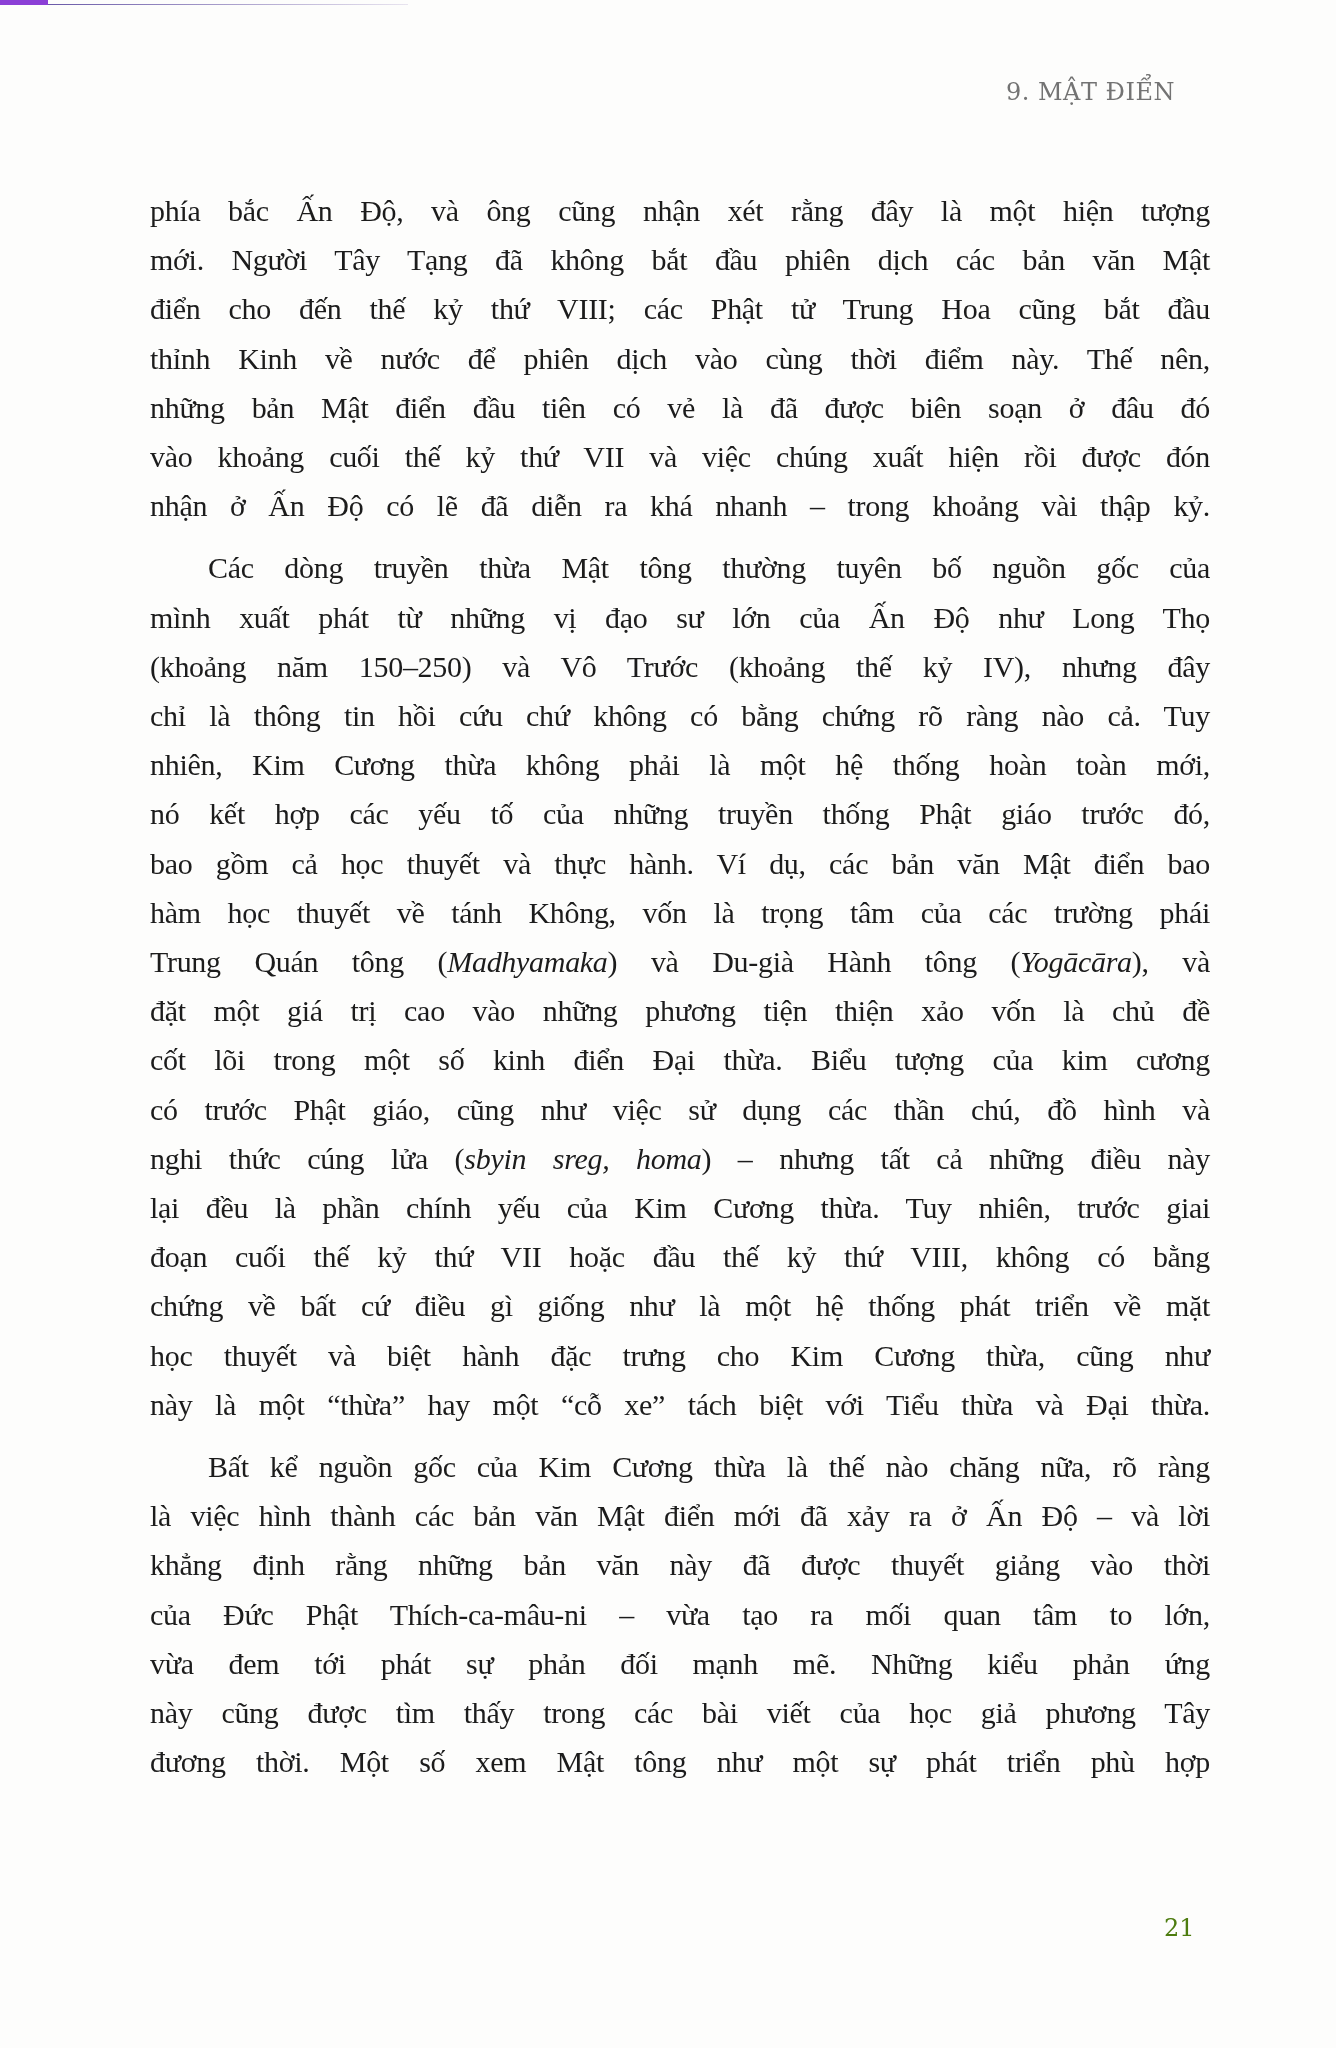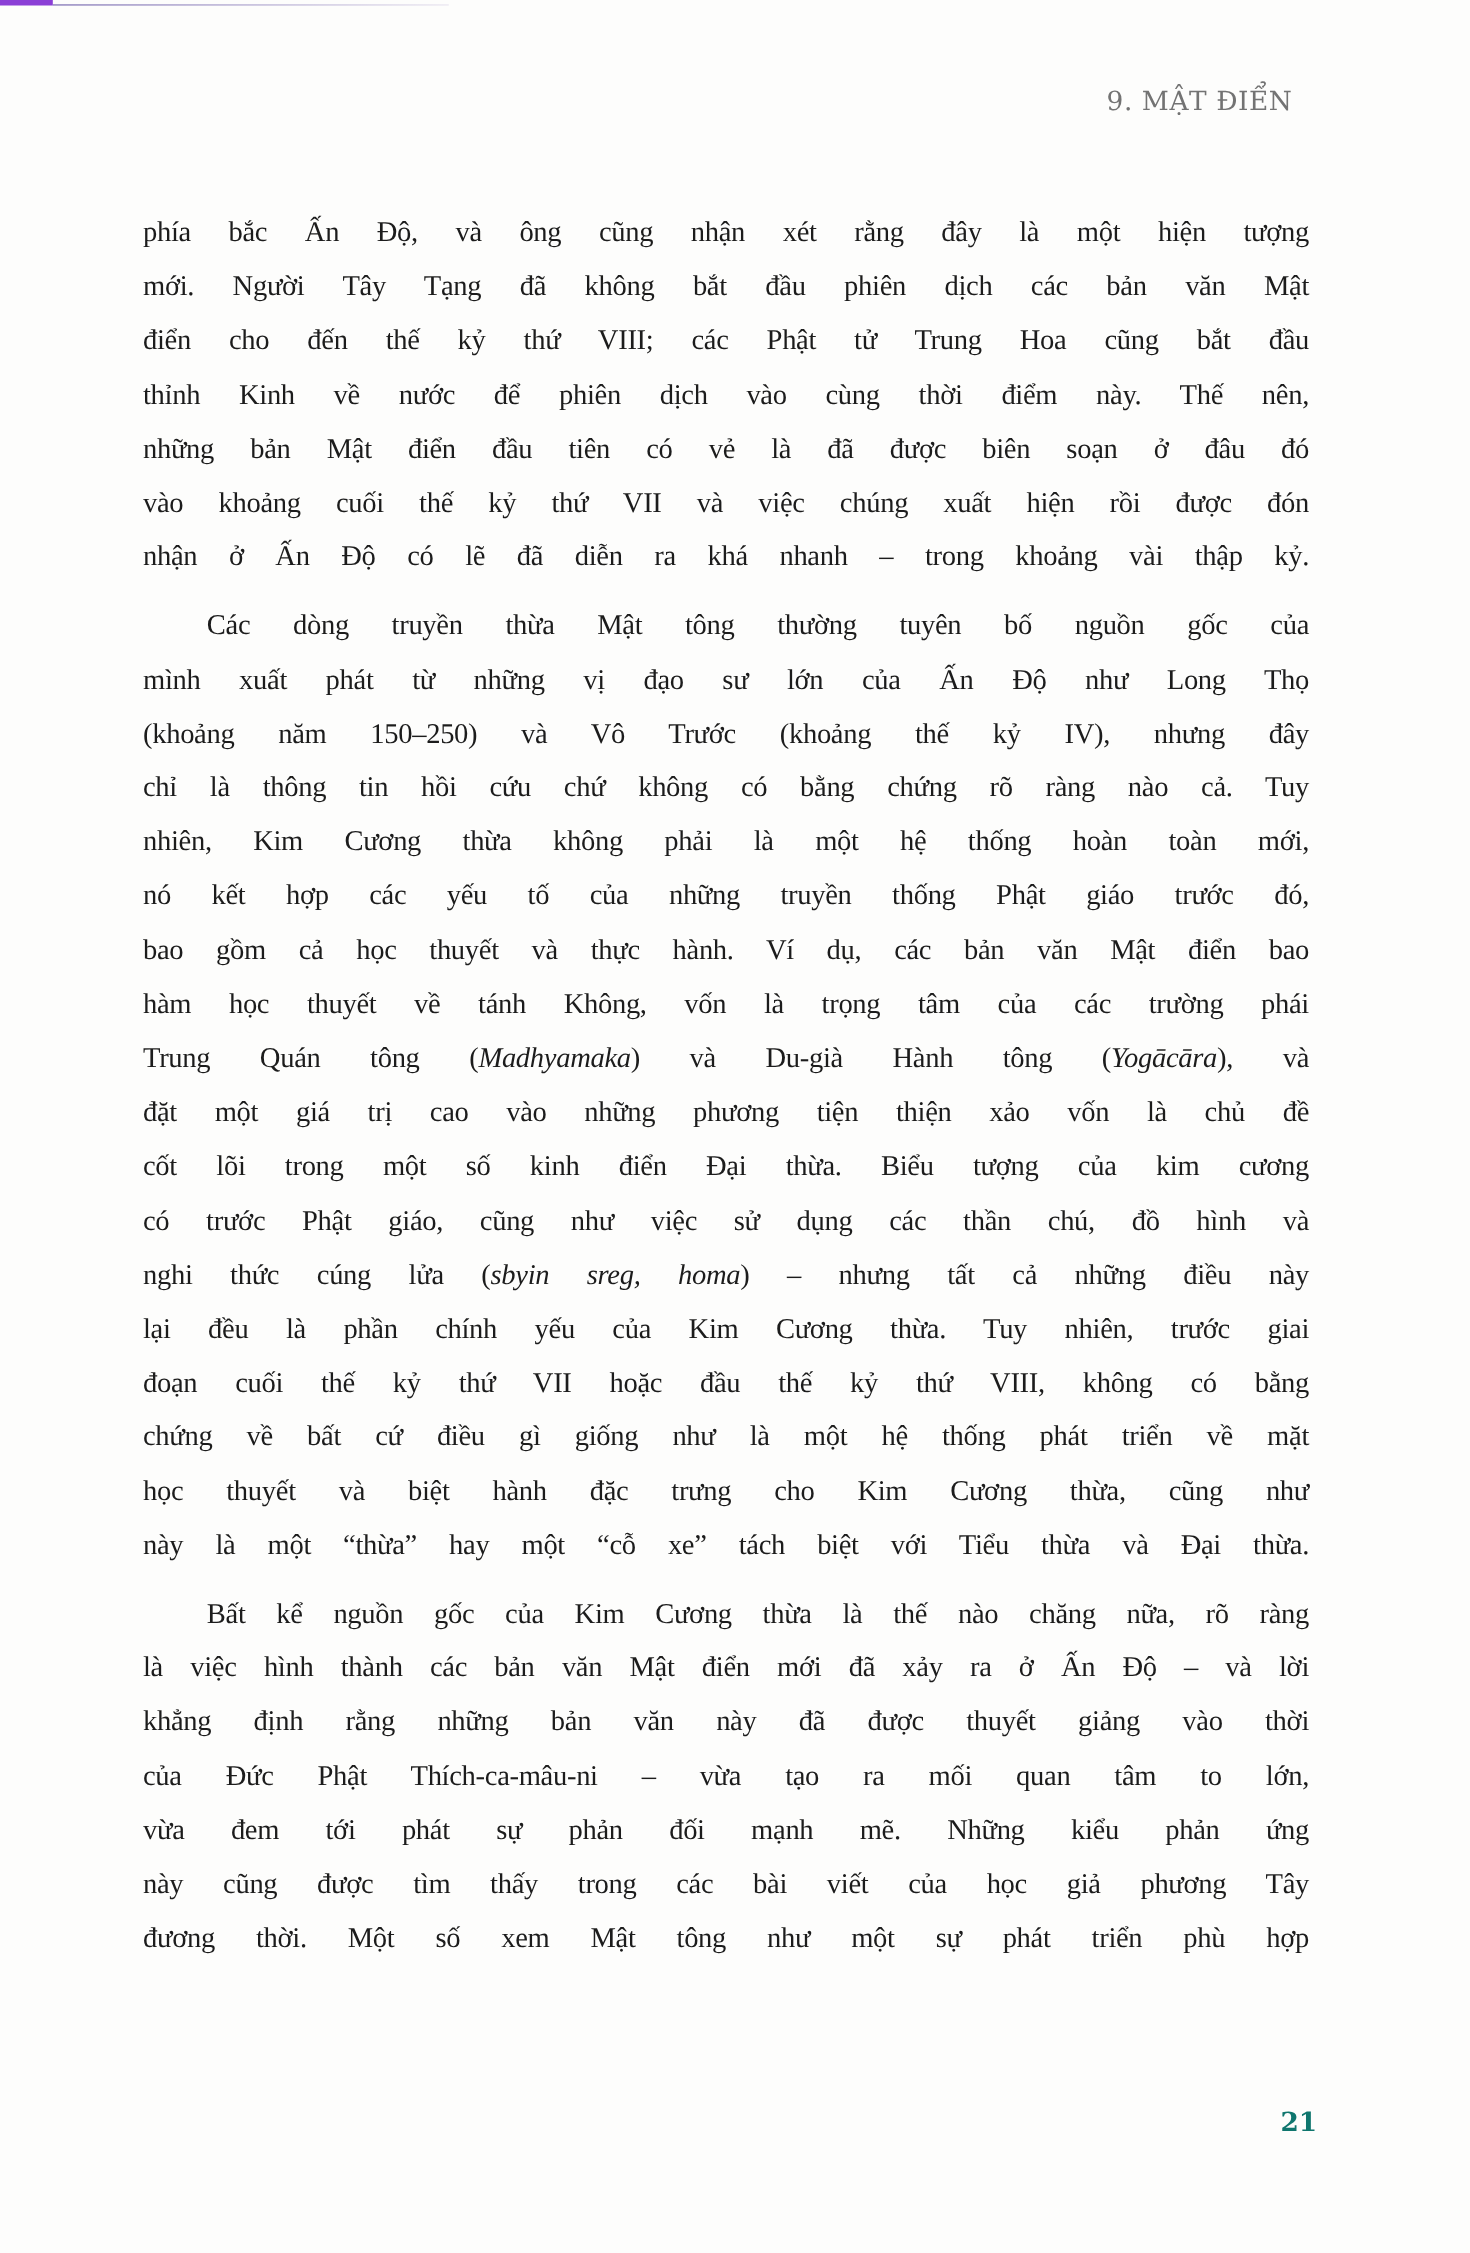--- a/index.html
+++ b/index.html
@@ -6,30 +6,30 @@
     body {
       width: 1336px; height: 2048px; background: #fdfdfc; position: relative; overflow: hidden;
       font-family: "DejaVu Serif", "Liberation Serif", serif; color: #1c1c1c;
     }
     .edge-mark { position: absolute; left: 0; top: 0; width: 48px; height: 5px; background: #8b3fd6; }
     .edge-line { position: absolute; left: 48px; top: 4px; width: 360px; height: 1px; background: linear-gradient(90deg,#6a5aa8,#e8e4ef); }
     .running-head {
       position: absolute; top: 78px; left: 1006px; font-size: 24px; letter-spacing: 0.5px; color: #737373;
     }
     .body-text {
-      position: absolute; left: 130px; top: 186px; width: 1060px;
-      font-family: "Liberation Serif", serif; font-size: 26px; line-height: 49.2px; text-align: justify;
+      position: absolute; left: 150px; top: 186px; width: 1060px;
+      font-family: "Liberation Serif", serif; font-size: 30px; line-height: 49.2px; text-align: justify;
       letter-spacing: -0.3px;
     }
     .line { display: block; white-space: nowrap; text-align-last: justify; text-align: justify; }
     .para { margin: 0; }
     .para + .para { margin-top: 13px; }
     .indent { padding-left: 58px; }
     i { font-style: italic; }
-    .folio { position: absolute; top: 1914px; left: 1164px; font-size: 24px; font-weight: bold; color: #0f766e; }
+    .folio { position: absolute; top: 1914px; left: 1164px; font-size: 24px; font-weight: normal; color: #4d7c0f; }
   </style>
 </head>
 <body>
 
 <div class="edge-mark"></div>
 <div class="edge-line"></div>
 
 <div class="running-head">9. MẬT ĐIỂN</div>
 
 <div class="body-text" id="body">

